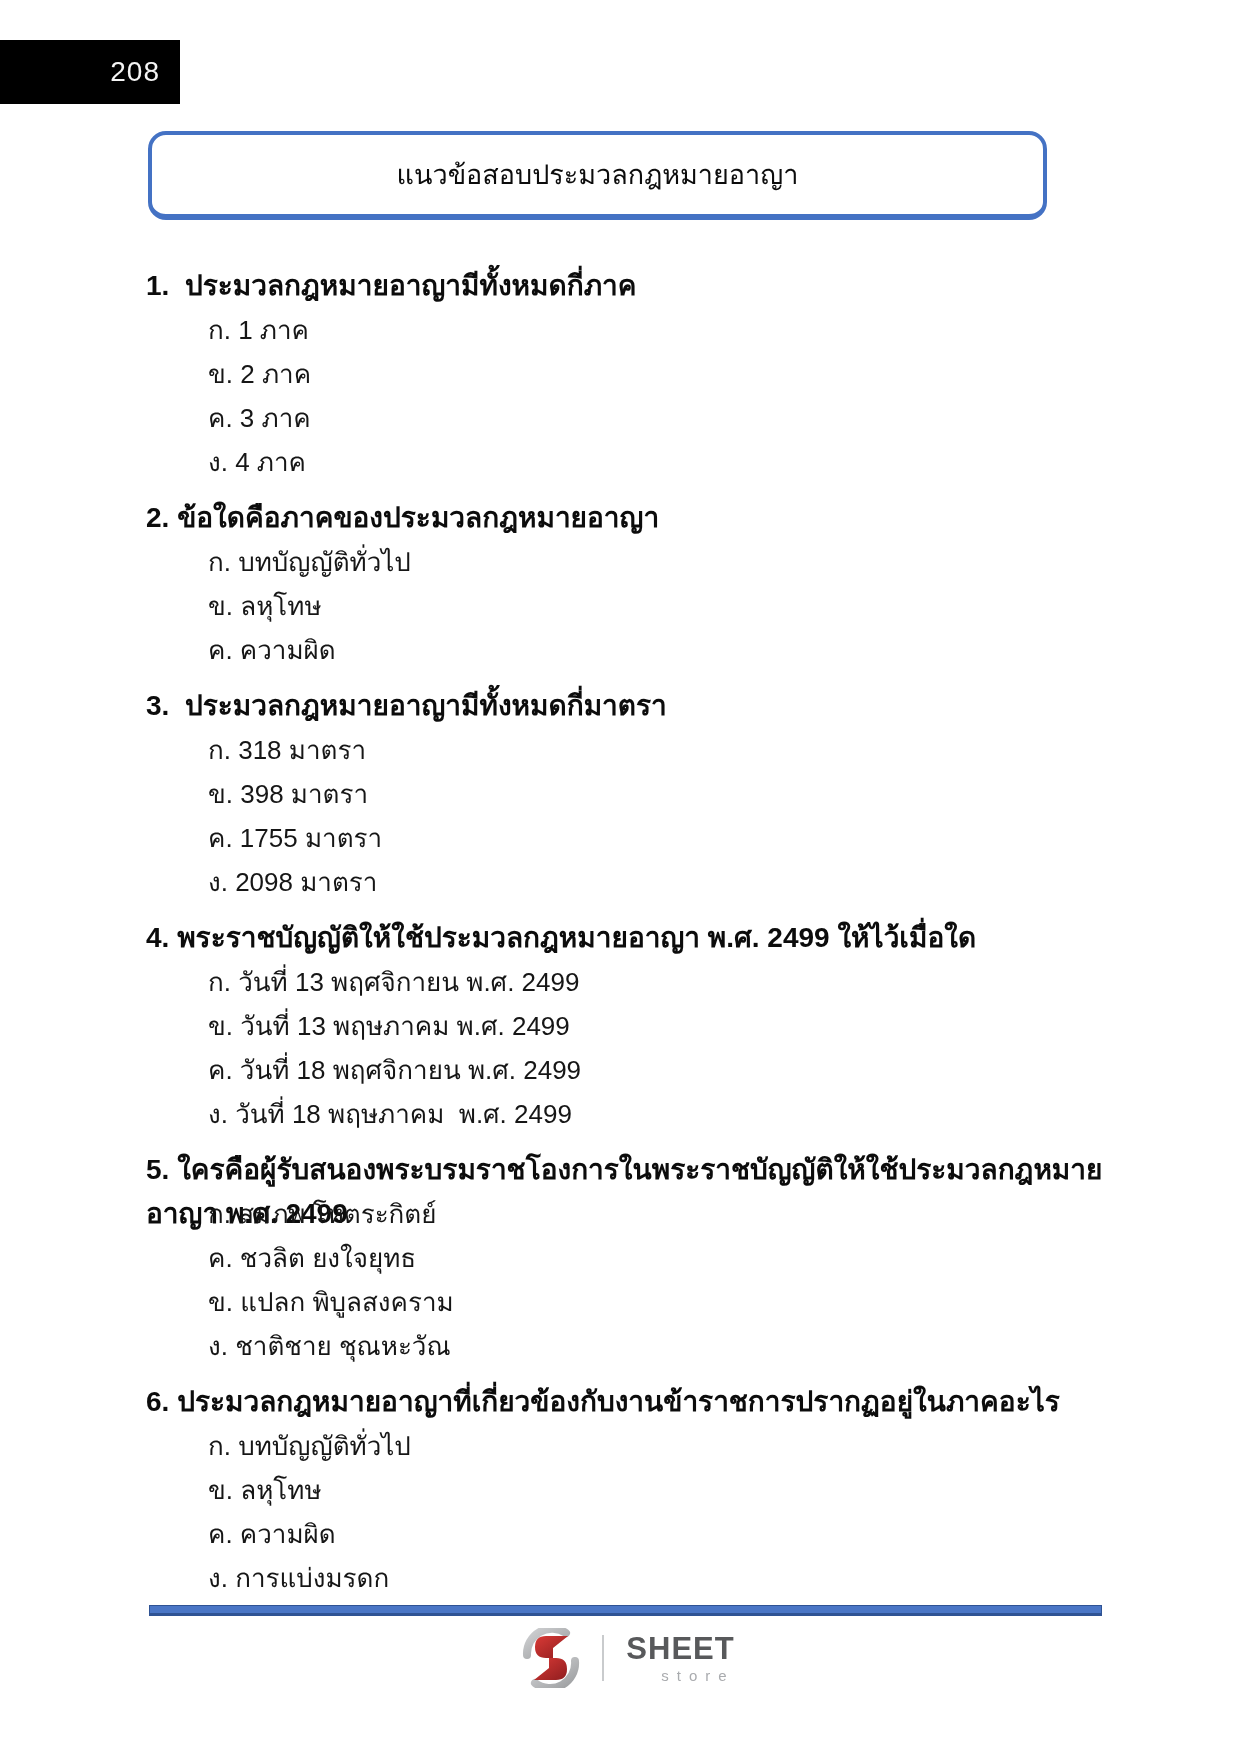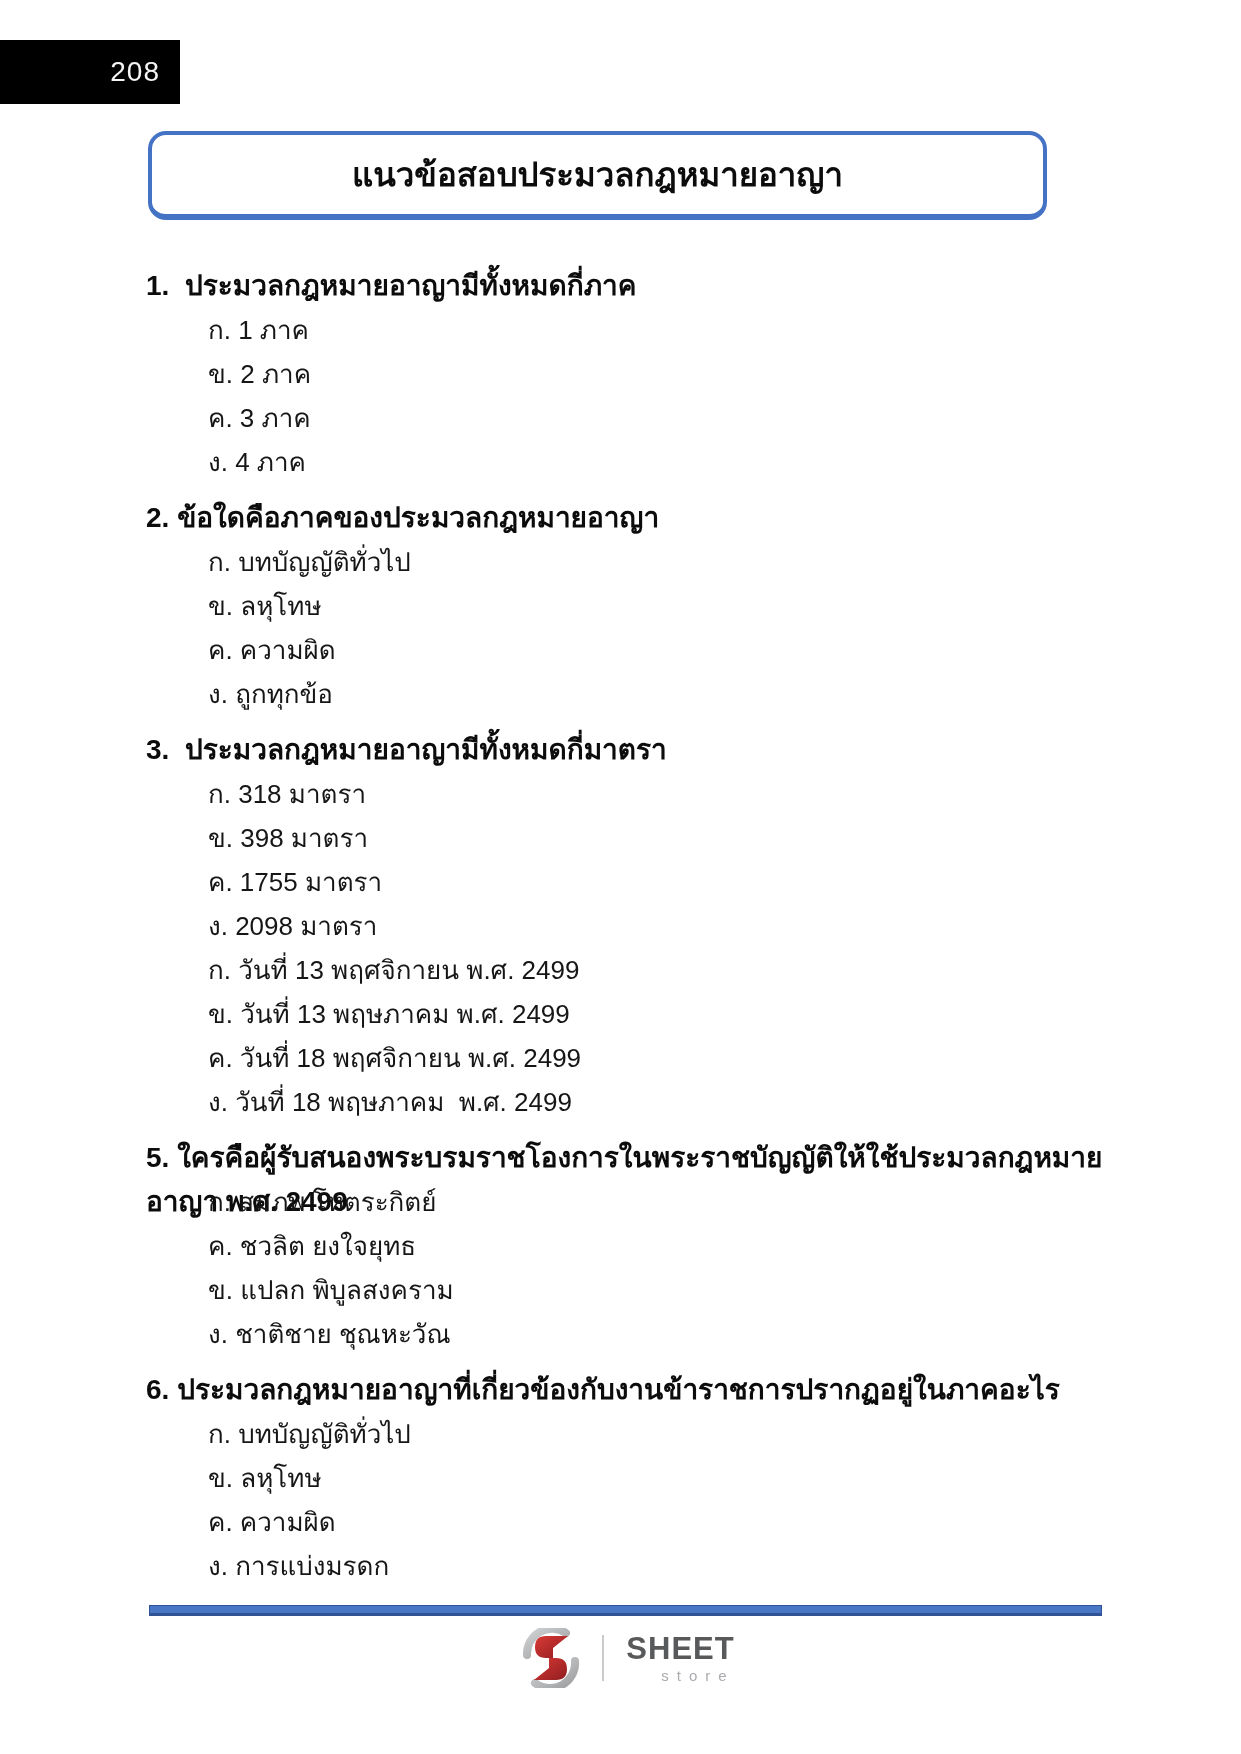--- a/index.html
+++ b/index.html
@@ -32,21 +32,21 @@
     left: 148px; top: 131px;
     width: 899px; height: 89px;
     border: 4px solid #4472C4;
     border-bottom-width: 6px;
     border-radius: 18px;
     box-sizing: border-box;
     display: flex; align-items: center; justify-content: center;
     background: #ffffff;
   }
   .title-box .title {
-    font-weight: bold; font-size: 33px; color: #0c0c0c;
+    font-weight: normal; font-size: 27px; color: #0c0c0c;
     white-space: pre-wrap;
   }
 
   
   .question-list {
     position: absolute;
     left: 146px; top: 252px;
     width: 990px;
   }
   .q-heading {
@@ -114,30 +114,30 @@
       <div class="q-option">ก. 1 ภาค</div>
       <div class="q-option">ข. 2 ภาค</div>
       <div class="q-option">ค. 3 ภาค</div>
       <div class="q-option">ง. 4 ภาค</div>
     </div>
     <div>
       <div class="q-heading">2. ข้อใดคือภาคของประมวลกฎหมายอาญา</div>
       <div class="q-option">ก. บทบัญญัติทั่วไป</div>
       <div class="q-option">ข. ลหุโทษ</div>
       <div class="q-option">ค. ความผิด</div>
-      <div class="q-option">ง. ถูกทุกข้อ</div>
     </div>
     <div>
       <div class="q-heading">3.  ประมวลกฎหมายอาญามีทั้งหมดกี่มาตรา</div>
       <div class="q-option">ก. 318 มาตรา</div>
       <div class="q-option">ข. 398 มาตรา</div>
       <div class="q-option">ค. 1755 มาตรา</div>
       <div class="q-option">ง. 2098 มาตรา</div>
     </div>
     <div>
+      <div class="q-heading">4. พระราชบัญญัติให้ใช้ประมวลกฎหมายอาญา พ.ศ. 2499 ให้ไว้เมื่อใด</div>
       <div class="q-option">ก. วันที่ 13 พฤศจิกายน พ.ศ. 2499</div>
       <div class="q-option">ข. วันที่ 13 พฤษภาคม พ.ศ. 2499</div>
       <div class="q-option">ค. วันที่ 18 พฤศจิกายน พ.ศ. 2499</div>
       <div class="q-option">ง. วันที่ 18 พฤษภาคม  พ.ศ. 2499</div>
     </div>
     <div>
       <div class="q-heading">5. ใครคือผู้รับสนองพระบรมราชโองการในพระราชบัญญัติให้ใช้ประมวลกฎหมายอาญา พ.ศ. 2499</div>
       <div class="q-option">ก. สมภพ โหตระกิตย์</div>
       <div class="q-option">ค. ชวลิต ยงใจยุทธ</div>
       <div class="q-option">ข. แปลก พิบูลสงคราม</div>

